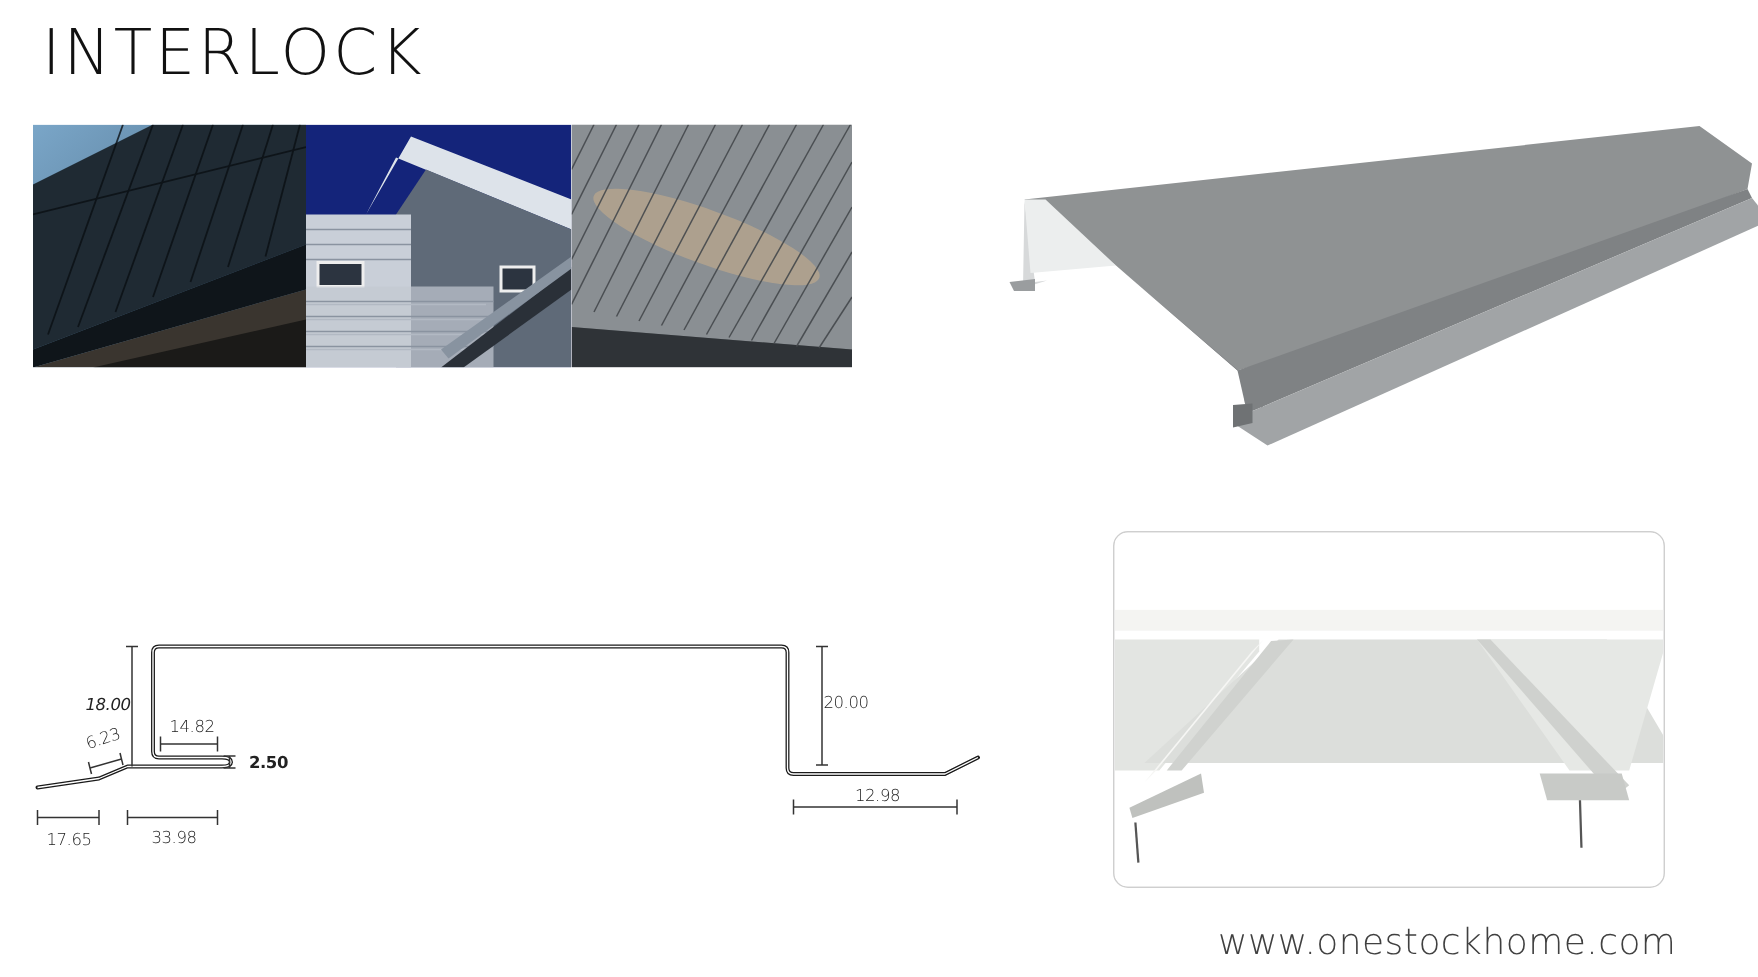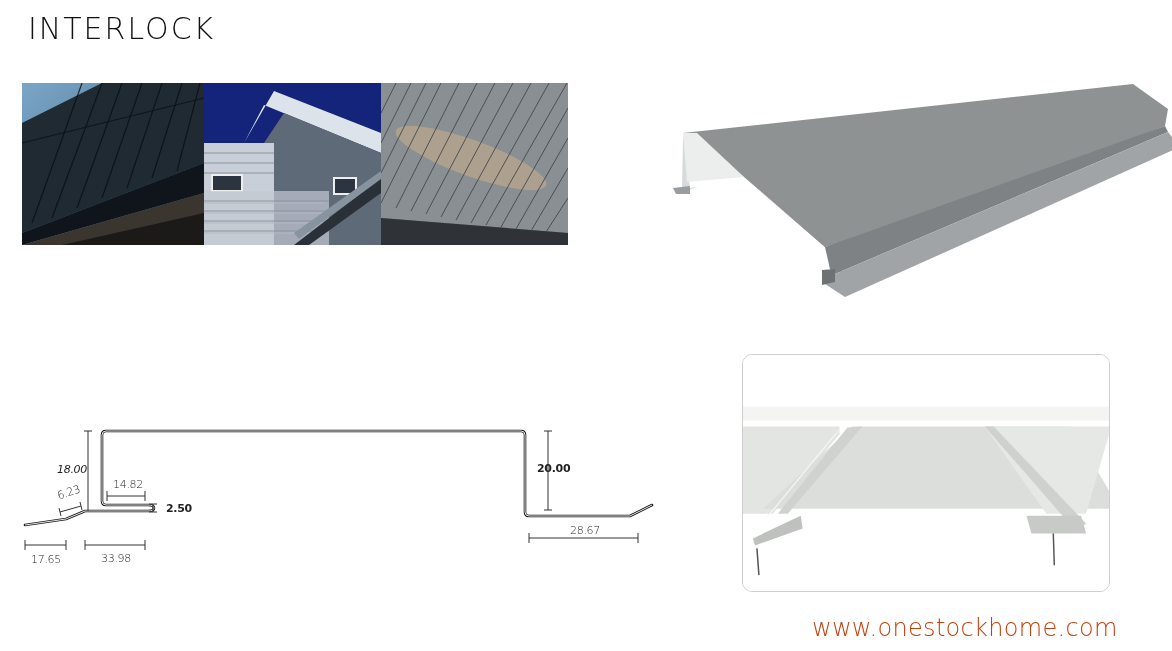--- a/index.html
+++ b/index.html
@@ -3,21 +3,21 @@
 <meta charset="utf-8">
 <style>
   html, body { margin: 0; padding: 0; }
   body {
     width: 1172px; height: 651px; position: relative; overflow: hidden;
     background: #ffffff; font-family: "Liberation Sans", sans-serif; color: #1a1a1a;
   }
   .title {
     position: absolute; left: 28px; top: 14px;
     font-family: "DejaVu Sans", sans-serif; font-weight: 200;
-    font-size: 30px; letter-spacing: 2px; color: #111; line-height: 1;
+    font-size: 42px; letter-spacing: 2px; color: #111; line-height: 1;
     -webkit-text-stroke: 0px;
   }
   .photo-strip {
     position: absolute; left: 22px; top: 83px; width: 546px; height: 162px;
     display: flex;
   }
   .photo { height: 100%; overflow: hidden; position: relative; }
   .photo svg { display: block; width: 100%; height: 100%; }
   .iso-panel { position: absolute; left: 670px; top: 82px; width: 502px; height: 230px; }
   .iso-panel svg { width: 100%; height: 100%; display: block; }
@@ -29,21 +29,21 @@
   }
   .installed-card {
     position: absolute; left: 742px; top: 354px; width: 368px; height: 238px;
     border: 1.5px solid #cfcfcf; border-radius: 10px; background: #fff; overflow: hidden;
     box-sizing: border-box;
   }
   .installed-card svg { width: 100%; height: 100%; display: block; }
   .website {
     position: absolute; left: 812px; top: 614px;
     font-family: "DejaVu Sans", sans-serif; font-weight: 300; font-size: 24px;
-    color: #c2410c; letter-spacing: 0.3px;
+    color: #404040; letter-spacing: 0.3px;
   }
 </style>
 </head>
 <body>
 
 <div class="title">INTERLOCK</div>
 
 <div class="photo-strip">
   <div class="photo" style="width:182px">
     <svg viewBox="0 0 182 162" preserveAspectRatio="none">
@@ -168,27 +168,27 @@
         <line x1="67" y1="120" x2="67" y2="130"></line>
         <line x1="127" y1="120" x2="127" y2="130"></line>
       <line x1="511" y1="118" x2="620" y2="118"></line>
         <line x1="511" y1="113" x2="511" y2="123"></line>
         <line x1="620" y1="113" x2="620" y2="123"></line>
     </g>
   </svg>
 </div>
 
 <div class="dim-label" style="left:57px; top:463px;font-style:italic;">18.00</div>
-<div class="dim-label" style="left:537px; top:462px;font-weight:bold;">20.00</div>
+<div class="dim-label" style="left:549px; top:462px;">20.00</div>
 <div class="dim-label" style="left:57px; top:486px; transform:rotate(-18deg);">6.23</div>
 <div class="dim-label" style="left:113px; top:478px;">14.82</div>
 <div class="dim-label" style="left:166px; top:502px;font-weight:bold;">2.50</div>
 <div class="dim-label" style="left:31px; top:553px;">17.65</div>
 <div class="dim-label" style="left:101px; top:552px;">33.98</div>
-<div class="dim-label" style="left:570px; top:524px;">28.67</div>
+<div class="dim-label" style="left:570px; top:524px;">12.98</div>
 
 <div class="installed-card">
   <svg viewBox="0 0 368 238" preserveAspectRatio="none">
     <rect width="368" height="238" fill="#ffffff"></rect>
     <rect x="0" y="52" width="368" height="14" fill="#f4f4f2"></rect>
     <polygon points="0,72 97,72 97,80 30,160 0,160" fill="#e3e5e2"></polygon>
     <polygon points="110,72 330,72 370,140 370,155 20,155" fill="#dcdedb"></polygon>
     <polygon points="105,73 120,72 45,160 35,160" fill="#d0d2cf"></polygon>
     <polygon points="243,72 368,72 368,80 345,160 305,160" fill="#e6e8e5"></polygon>
     <polygon points="243,72 252,72 345,170 335,178" fill="#cfd1ce"></polygon>

